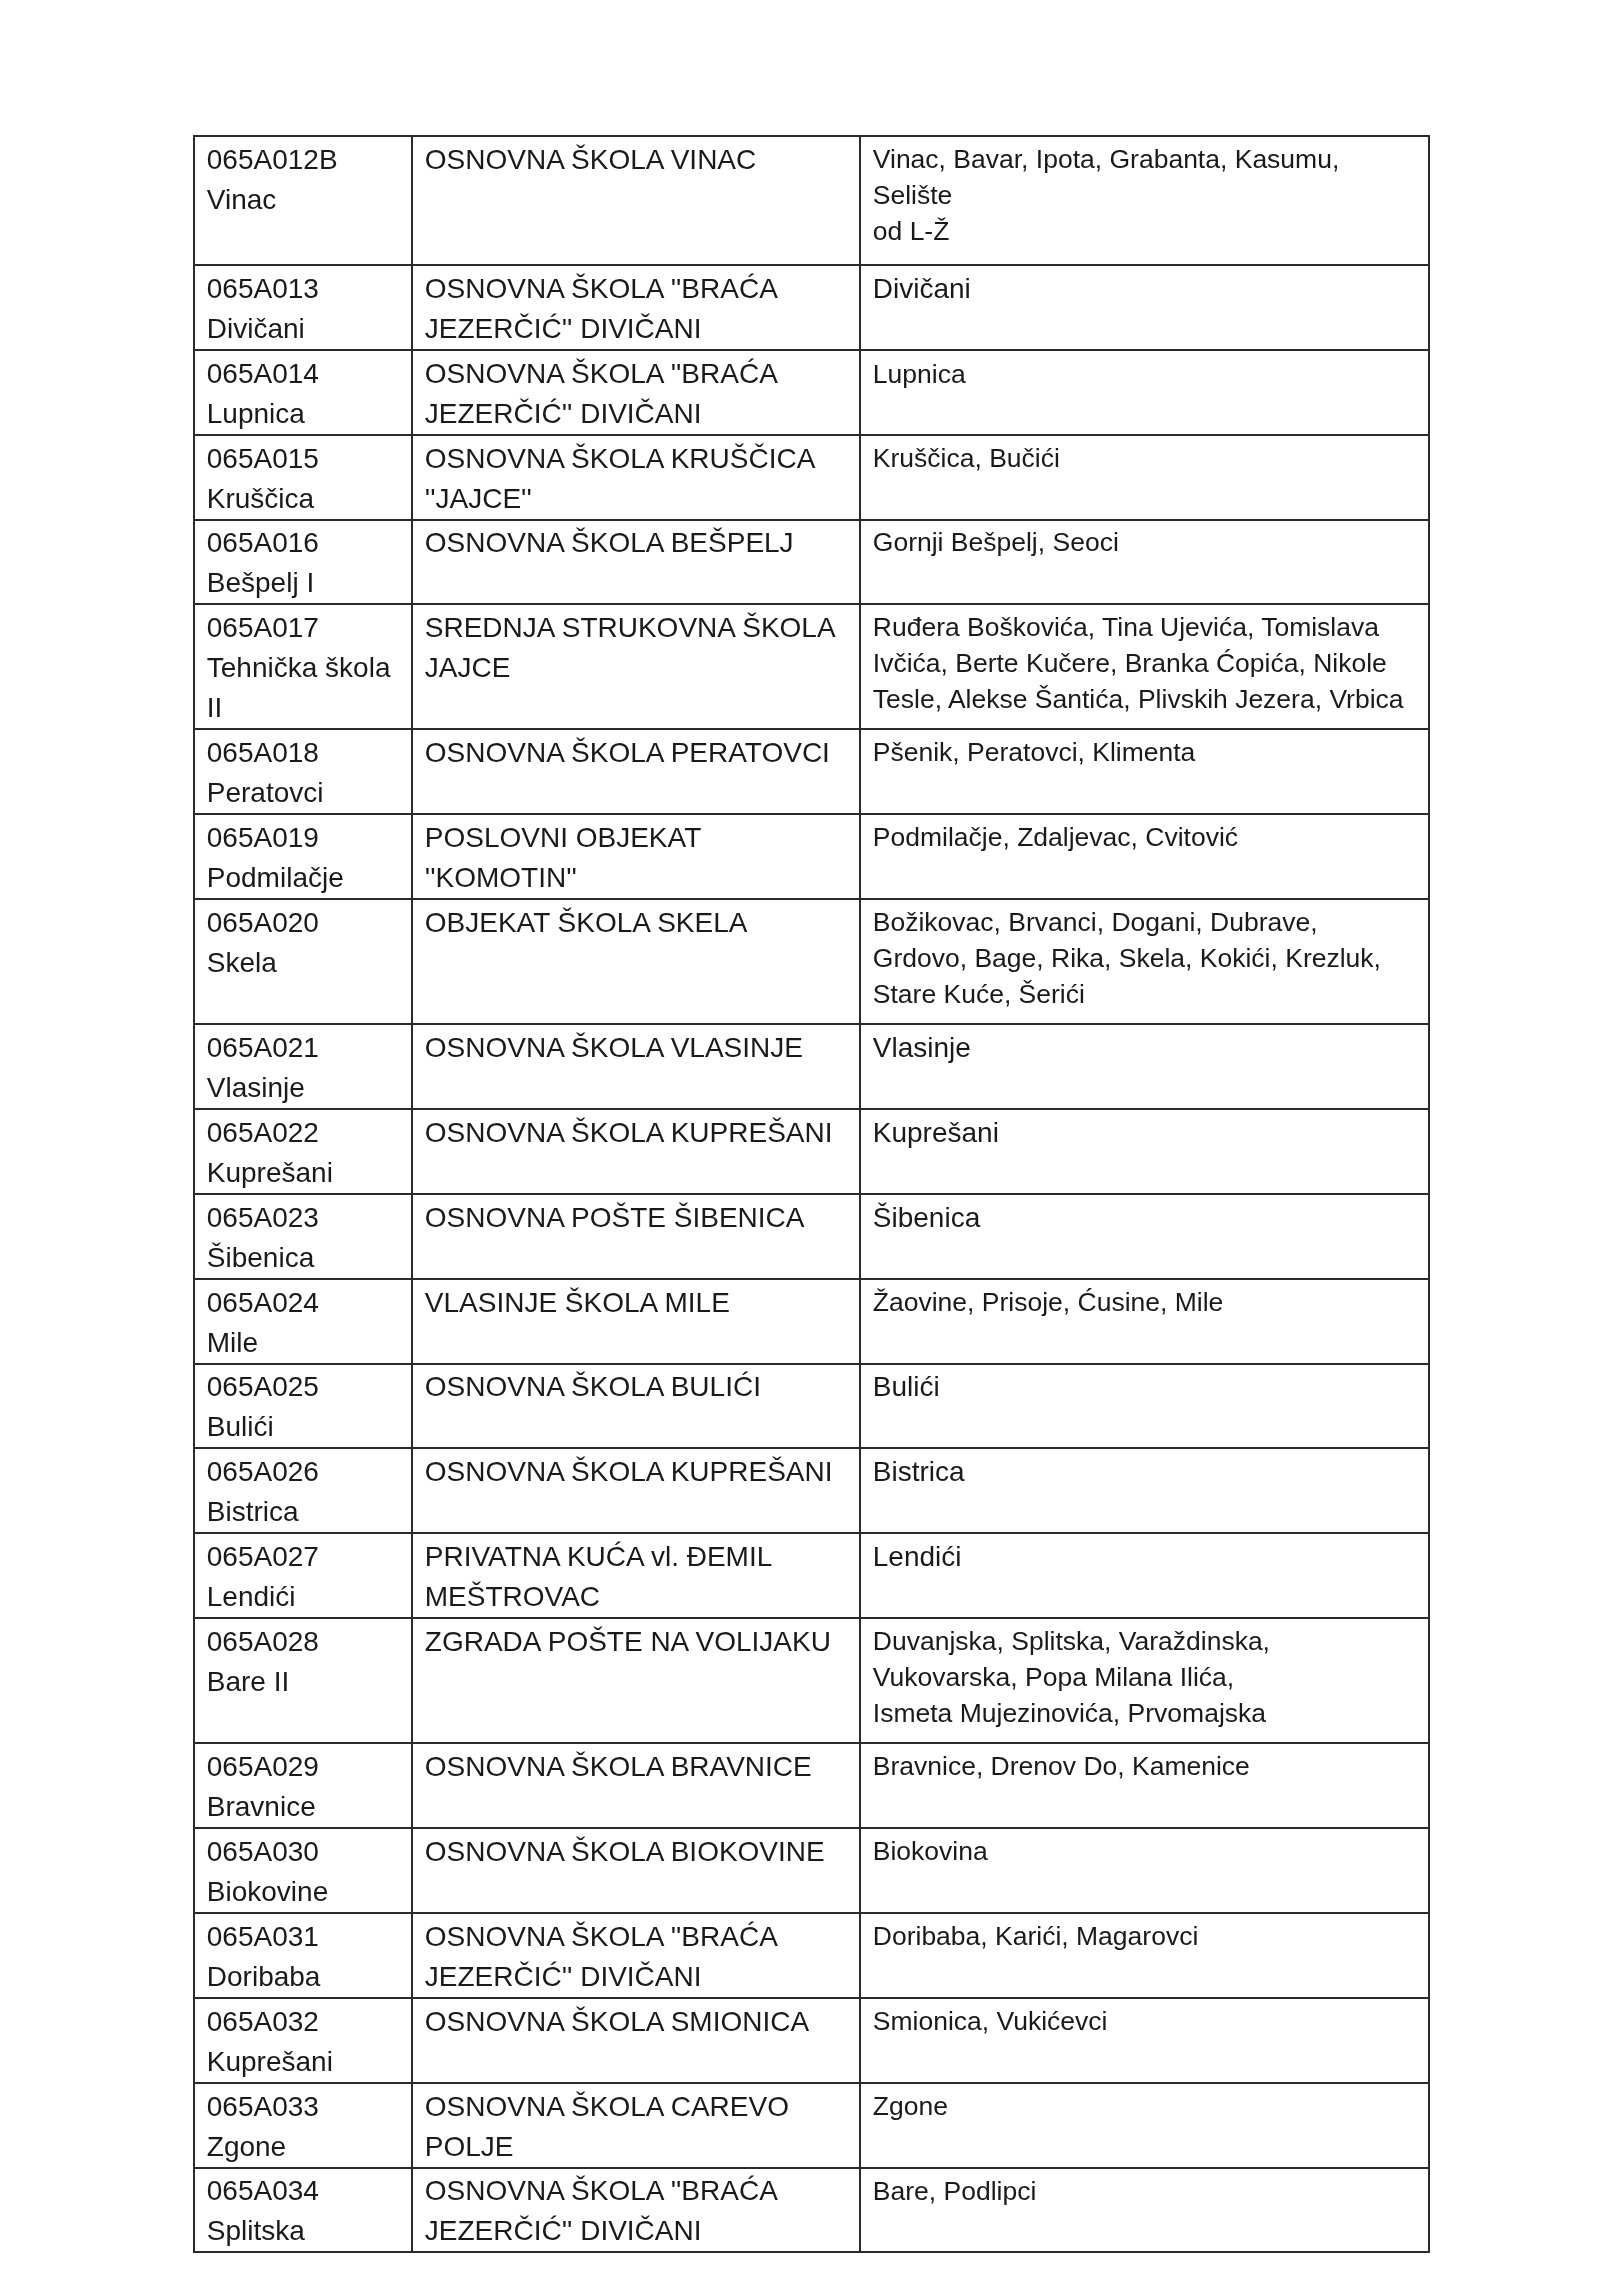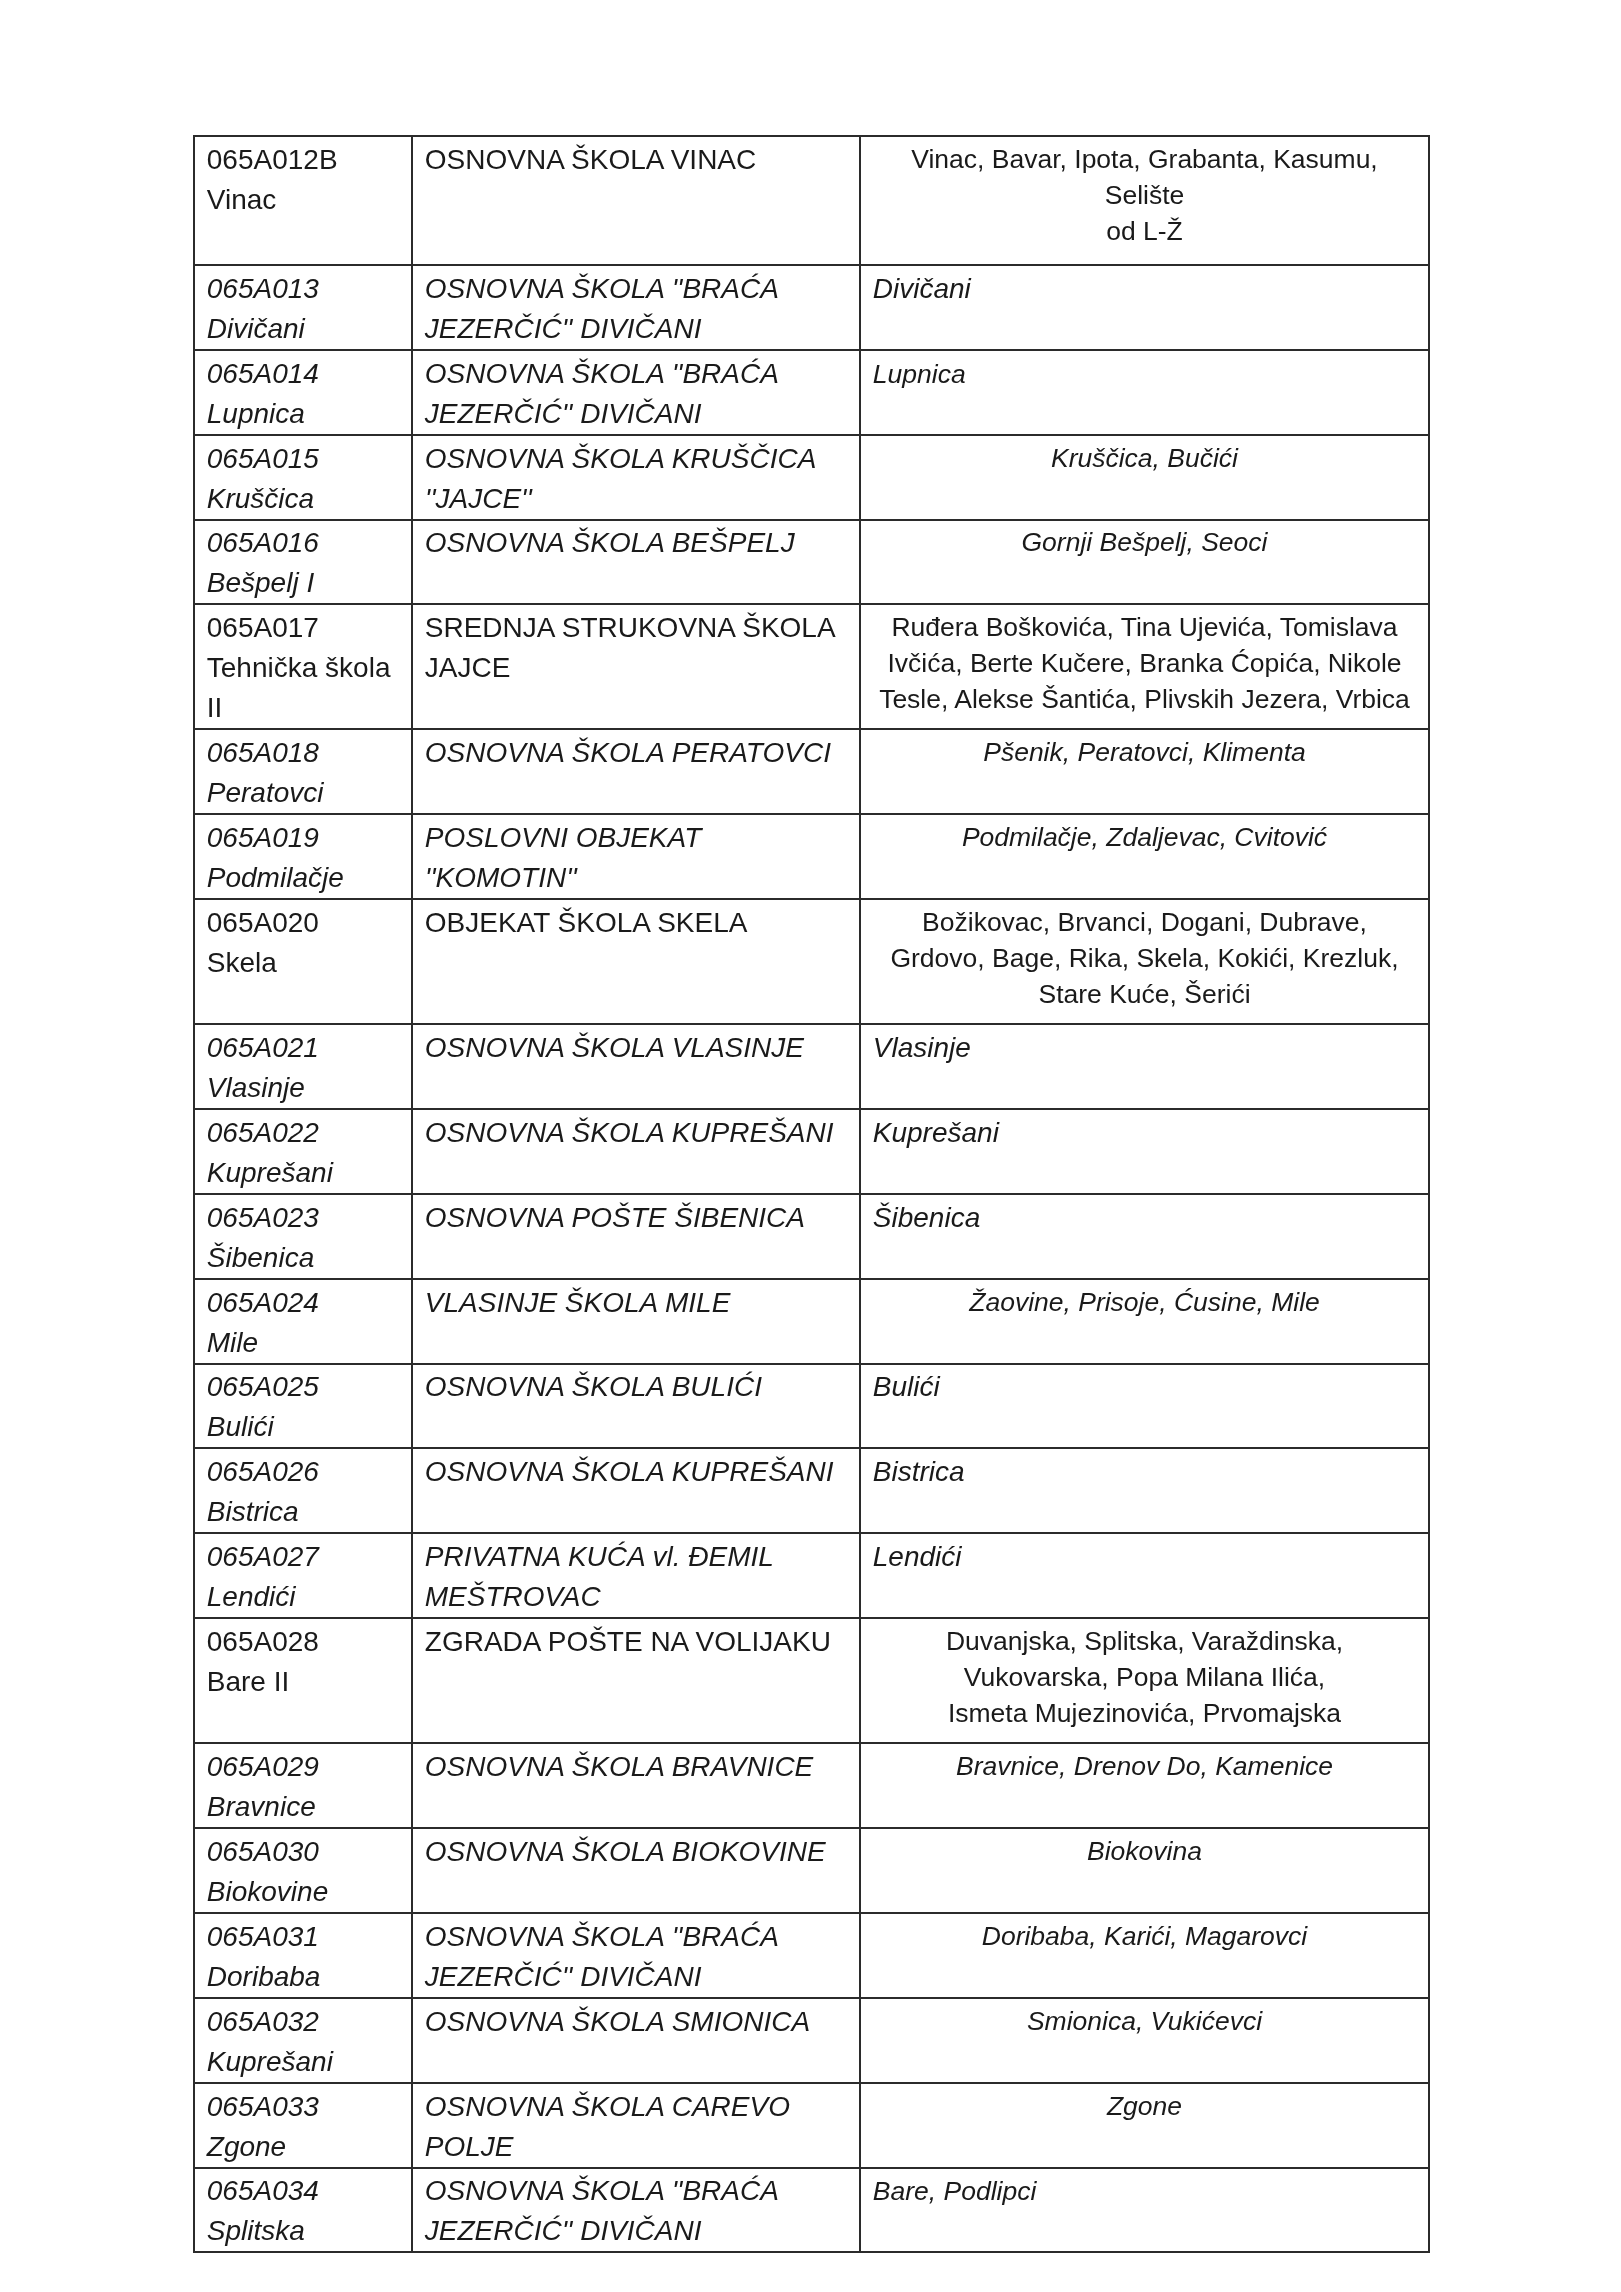--- a/index.html
+++ b/index.html
@@ -11,24 +11,24 @@
     border-collapse: collapse; table-layout: fixed;
   }
   table.polling td {
     border: 2px solid #2b2b2b; vertical-align: top;
     font-size: 28px; line-height: 40px; padding: 2.9px 11.8px 0 11.8px;
     overflow: hidden;
   }
   col.c1 { width: 218px; }
   col.c2 { width: 448px; }
   col.c3 { width: 569px; }
-  td.places.center { text-align: center; font-size: 26.5px; line-height: 36px; padding-top: 3.9px; }
+  td.places.center { font-size: 26.5px; line-height: 36px; padding-top: 3.9px; }
   td.places.left { text-align: left; }
   td.places.left.small { font-size: 26.5px; }
-  tr.h2 td { height: 76px; font-style: italic; }
+  tr.h2 td { height: 76px; }
   tr.h3 td { height: 119px; }
   tr.h1 td { height: 123px; }
   .line { display: block; }
 </style>
 </head>
 <body>
 
 <div class="page">
   <table class="polling">
     <colgroup>

